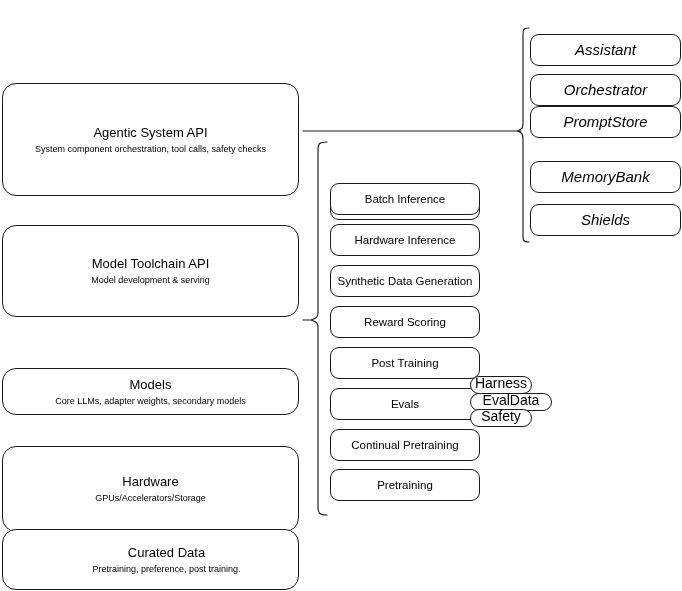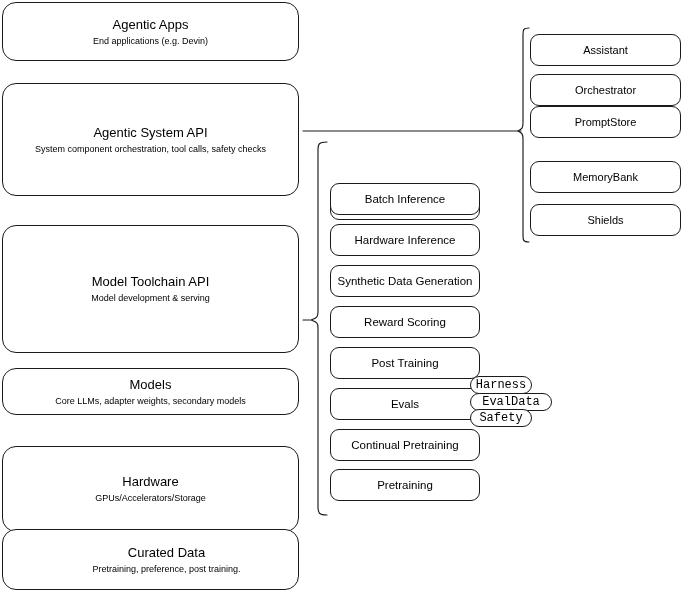--- a/index.html
+++ b/index.html
@@ -62,37 +62,35 @@
   }
   .mid-box .title { font-size: 11.5px; }
 
   
   .right-box {
     left: 530px;
     width: 151px;
     height: 32px;
     border-radius: 9px;
   }
-  .right-box .title { font-size: 11px; }
+  .right-box .title { font-size: 15px; font-style: italic; }
 
   
   .pill {
     position: absolute;
     box-sizing: border-box;
     background: #ffffff;
     border: 1px solid #1a1a1a;
     border-radius: 11px;
     display: flex;
-    align-items: center;
     justify-content: center;
-    font-size: 12px;
+    font-size: 14px;
     line-height: 12px;
     white-space: nowrap;
     z-index: 6;
-    font-family: Liberation Mono, monospace;
   }
 
   
   .svg-layer {
     position: absolute;
     left: 0; top: 0;
     width: 682px;
     height: 591px;
     pointer-events: none;
     z-index: 2;
@@ -126,31 +124,27 @@
 
     <path class="stroke" d="M 327 142
              C 319 142, 318 144, 318 150
              L 318 312
              C 318 317, 317 318, 311 320
              C 317 322, 318 323, 318 328
              L 318 507
              C 318 513, 319 515, 327 515"></path>
   </svg>
 
-  <div class="box layer-box" style="top:2px; height:59px;">
-    <div class="title">Agentic Apps</div>
-    <div class="subtitle">End applications (e.g. Devin)</div>
-  </div>
 
   <div class="box layer-box" style="top:83px; height:113px;">
     <div class="title">Agentic System API</div>
     <div class="subtitle">System component orchestration, tool calls, safety checks</div>
   </div>
 
-  <div class="box layer-box" style="top:225px; height:128px;">
+  <div class="box layer-box" style="top:225px; height:92px;">
     <div class="title">Model Toolchain API</div>
     <div class="subtitle">Model development &amp; serving</div>
   </div>
 
   <div class="box layer-box" style="top:368px; height:47px;">
     <div class="title">Models</div>
     <div class="subtitle">Core LLMs, adapter weights, secondary models</div>
   </div>
 
   <div class="box layer-box" style="top:446px; height:86px;">

